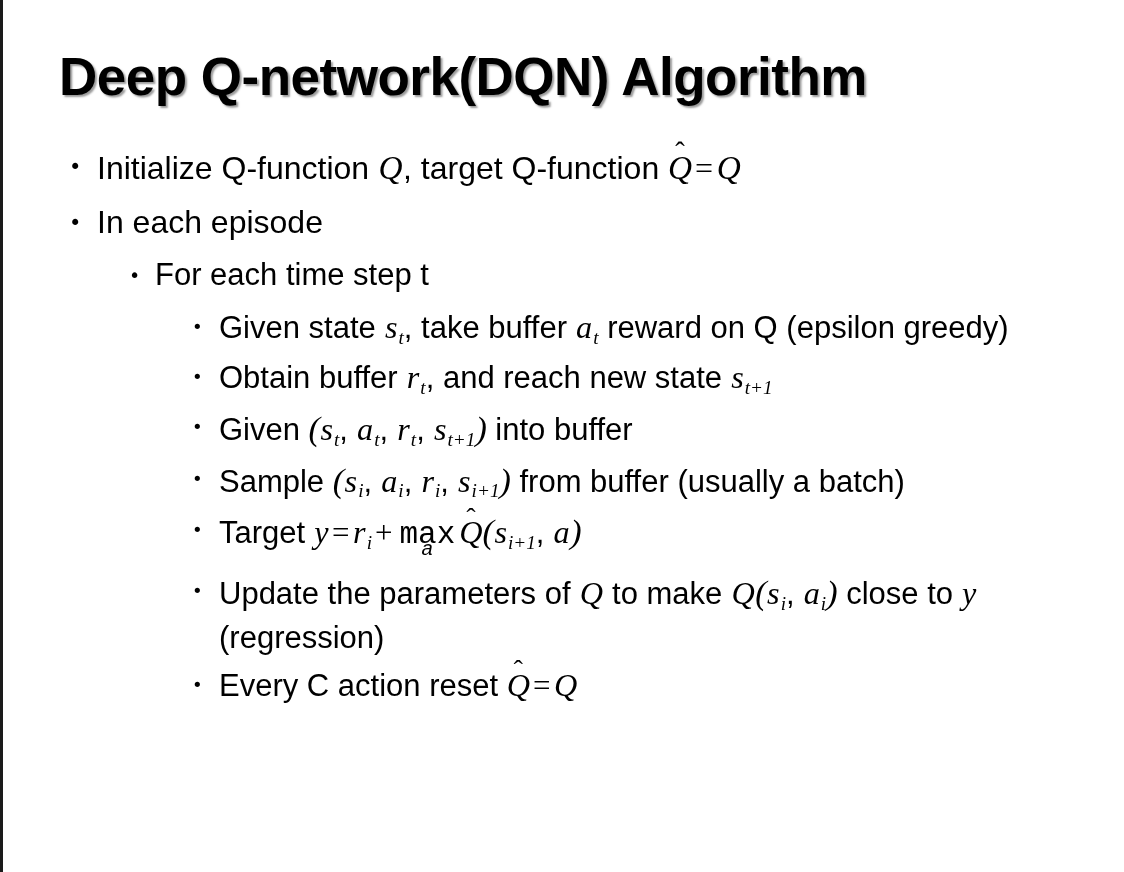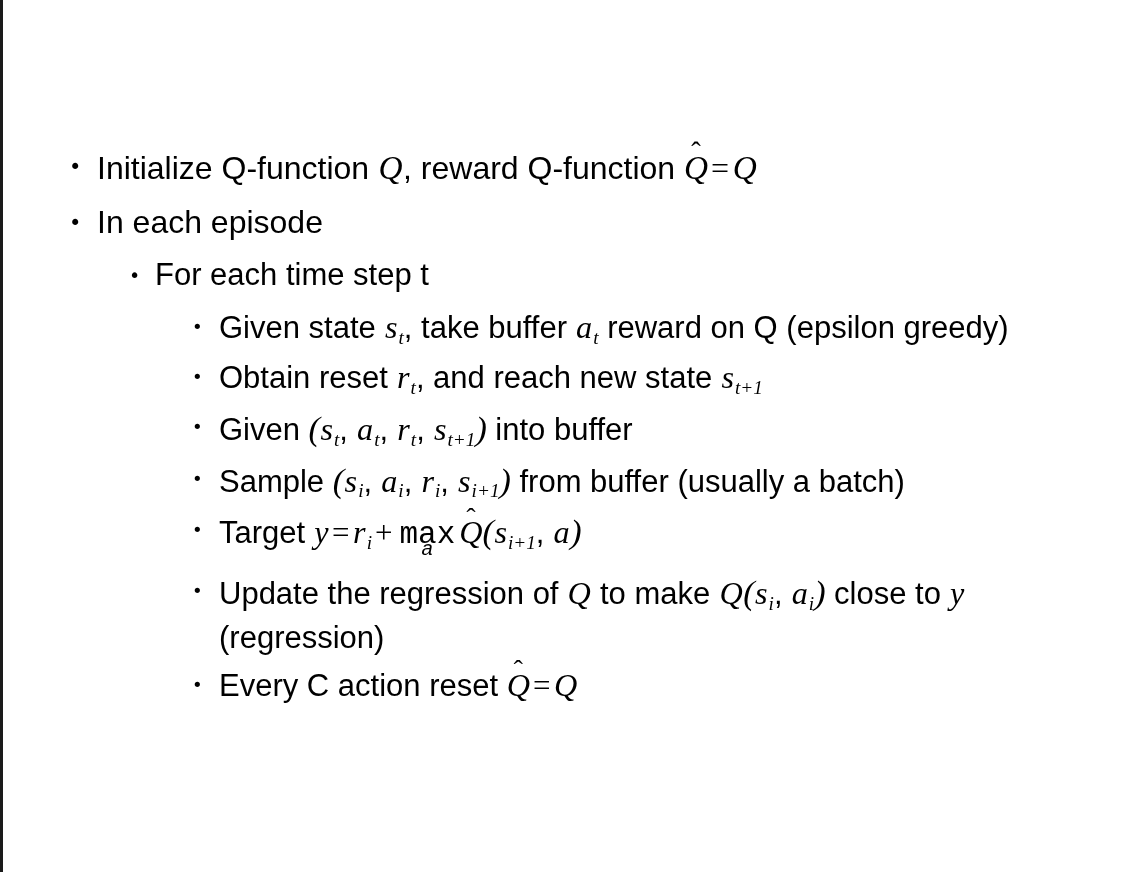--- a/index.html
+++ b/index.html
@@ -165,66 +165,67 @@
     font-size: 0.66em;
     text-align: center;
     line-height: 1;
   }
 </style>
 </head>
 <body>
 
 <div class="slide">
 
+  <div class="slide-title">Deep Q-network(DQN) Algorithm</div>
 
   <div class="body-list">
 
     <div class="bullet-row lvl1">
       <span class="bullet-dot">•</span>
-      <span class="bullet-text"><span>Initialize Q-function </span><span class="mi">Q</span><span>, reward Q-function </span><span class="hatq"><span class="hat">̂</span><span>Q</span></span><span class="mo">=</span><span class="mi">Q</span></span>
+      <span class="bullet-text"><span>Initialize Q-function </span><span class="mi">Q</span><span>, target Q-function </span><span class="hatq"><span class="hat">̂</span><span>Q</span></span><span class="mo">=</span><span class="mi">Q</span></span>
     </div>
 
     <div class="bullet-row lvl1">
       <span class="bullet-dot">•</span>
       <span class="bullet-text">In each episode</span>
     </div>
 
     <div class="bullet-row lvl2">
       <span class="bullet-dot">•</span>
       <span class="bullet-text">For each time step t</span>
     </div>
 
     <div class="bullet-row lvl3">
       <span class="bullet-dot">•</span>
       <span class="bullet-text"><span>Given state </span><span class="mi">s</span><span class="sub">t</span><span>, take buffer </span><span class="mi">a</span><span class="sub">t</span><span> reward on Q (epsilon greedy)</span></span>
     </div>
 
     <div class="bullet-row lvl3">
       <span class="bullet-dot">•</span>
-      <span class="bullet-text"><span>Obtain reset </span><span class="mi">r</span><span class="sub">t</span><span>, and reach new state </span><span class="mi">s</span><span class="sub">t+1</span></span>
+      <span class="bullet-text"><span>Obtain buffer </span><span class="mi">r</span><span class="sub">t</span><span>, and reach new state </span><span class="mi">s</span><span class="sub">t+1</span></span>
     </div>
 
     <div class="bullet-row lvl3">
       <span class="bullet-dot">•</span>
       <span class="bullet-text"><span>Given </span><span class="mparen">(</span><span class="mi">s</span><span class="sub">t</span><span>, </span><span class="mi">a</span><span class="sub">t</span><span>, </span><span class="mi">r</span><span class="sub">t</span><span>, </span><span class="mi">s</span><span class="sub">t+1</span><span class="mparen">)</span><span> into buffer</span></span>
     </div>
 
     <div class="bullet-row lvl3">
       <span class="bullet-dot">•</span>
       <span class="bullet-text"><span>Sample </span><span class="mparen">(</span><span class="mi">s</span><span class="sub">i</span><span>, </span><span class="mi">a</span><span class="sub">i</span><span>, </span><span class="mi">r</span><span class="sub">i</span><span>, </span><span class="mi">s</span><span class="sub">i+1</span><span class="mparen">)</span><span> from buffer (usually a batch)</span></span>
     </div>
 
     <div class="bullet-row lvl3" style="margin-bottom:14px;">
       <span class="bullet-dot">•</span>
       <span class="bullet-text"><span>Target </span><span class="mi">y</span><span class="mo">=</span><span class="mi">r</span><span class="sub">i</span><span class="mo">+</span><span class="maxop"><span>max</span><span class="undersc">a</span></span><span class="hatq"><span class="hat">̂</span><span>Q</span></span><span class="mparen">(</span><span class="mi">s</span><span class="sub">i+1</span><span>, </span><span class="mi">a</span><span class="mparen">)</span></span>
     </div>
 
     <div class="bullet-row lvl3">
       <span class="bullet-dot">•</span>
-      <span class="bullet-text"><span>Update the regression of </span><span class="mi">Q</span><span> to make </span><span class="mi">Q</span><span class="mparen">(</span><span class="mi">s</span><span class="sub">i</span><span>, </span><span class="mi">a</span><span class="sub">i</span><span class="mparen">)</span><span> close to </span><span class="mi">y</span><span> (regression)</span></span>
+      <span class="bullet-text"><span>Update the parameters of </span><span class="mi">Q</span><span> to make </span><span class="mi">Q</span><span class="mparen">(</span><span class="mi">s</span><span class="sub">i</span><span>, </span><span class="mi">a</span><span class="sub">i</span><span class="mparen">)</span><span> close to </span><span class="mi">y</span><span> (regression)</span></span>
     </div>
 
     <div class="bullet-row lvl3">
       <span class="bullet-dot">•</span>
       <span class="bullet-text"><span>Every C action reset </span><span class="hatq"><span class="hat">̂</span><span>Q</span></span><span class="mo">=</span><span class="mi">Q</span></span>
     </div>
 
   </div>
 </div>
 

